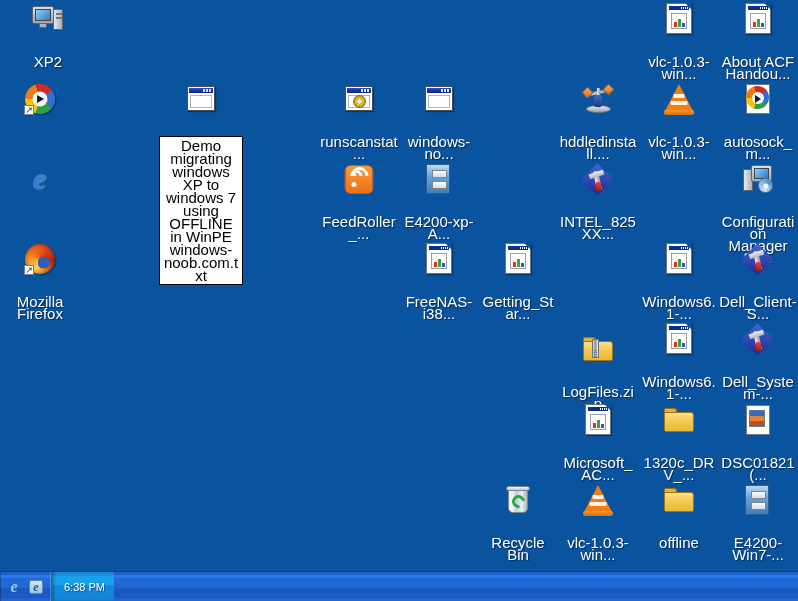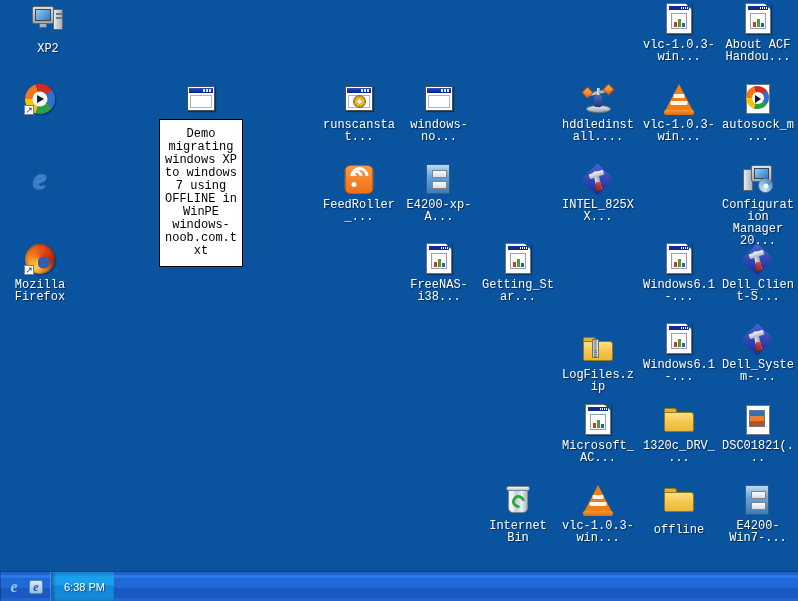--- a/index.html
+++ b/index.html
@@ -37,35 +37,34 @@
     position: absolute;
     left: 50%;
     top: 0;
     transform: translateX(-50%);
     width: 32px;
     height: 32px;
   }
   .icon-label {
     display: inline-block;
     max-width: 80px;
-    margin-top: 1px;
-    font-size: 12px;
+    margin-top: 18px;
+    font-size: 15px;
     line-height: 12px;
     color: #ffffff;
     text-shadow: 1px 1px 1px rgba(0,0,0,.55);
     word-break: break-word;
     padding: 0 1px;
-    font-family: Liberation Mono, monospace;
   }
   .icon.selected .icon-label {
     background: #ffffff;
     color: #000000;
     text-shadow: none;
     border: 1px solid #000000;
-    padding: 8px 3px;
+    padding: 2px 3px;
     max-width: 84px;
     line-height: 13px;
   }
   .icon.selected { width: 90px; z-index: 6; }
   .icon.selected .icon-art { width: 90px; }
 
   
   .doc {
     width: 26px; height: 31px;
     background: #ffffff;
@@ -839,21 +838,21 @@
           </span>
         </div><span class="icon-label">DSC01821(...</span></div>
       <div class="icon" style="left: 478px; top: 483px;"><div class="icon-art">
           <span class="g">
             <span class="bin">
               <span class="can"></span>
               <span class="lid"></span>
               <span class="rec"></span>
             </span>
           </span>
-        </div><span class="icon-label">Internet Bin</span></div>
+        </div><span class="icon-label">Recycle Bin</span></div>
       <div class="icon" style="left: 558px; top: 483px;"><div class="icon-art">
           <span class="g">
             <span class="cone">
               <span class="top"></span>
               <span class="s1"></span>
               <span class="s2"></span>
               <span class="base"></span>
             </span>
           </span>
         </div><span class="icon-label">vlc-1.0.3-win...</span></div>

